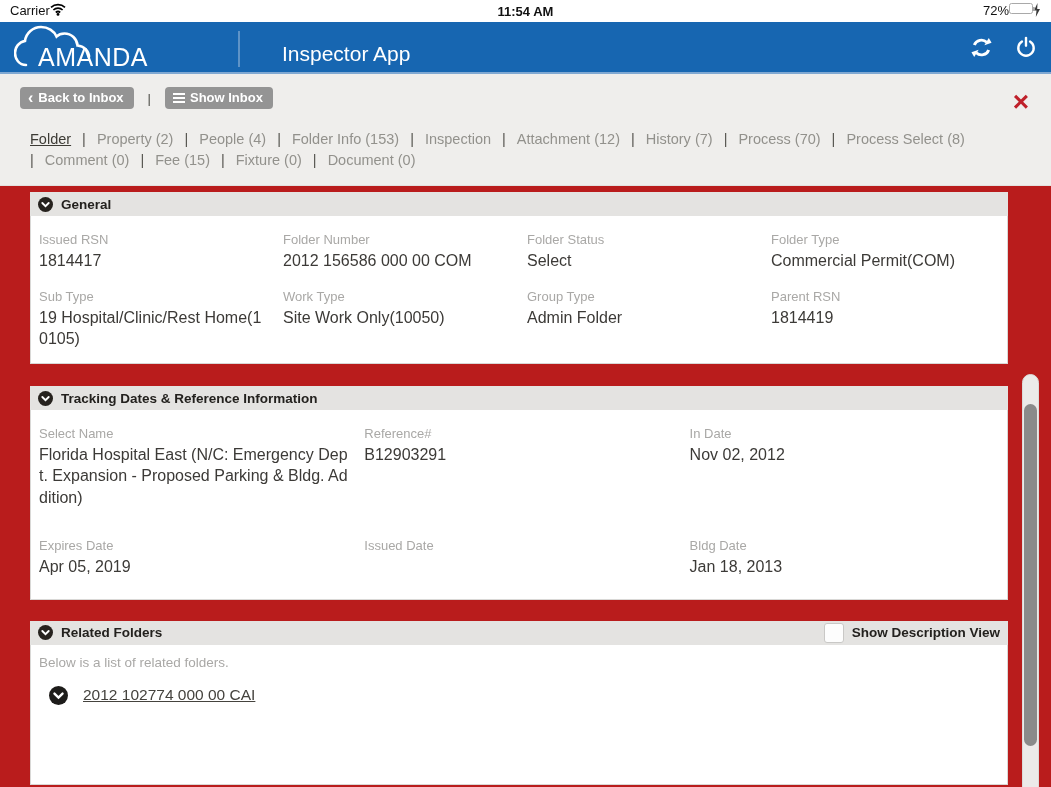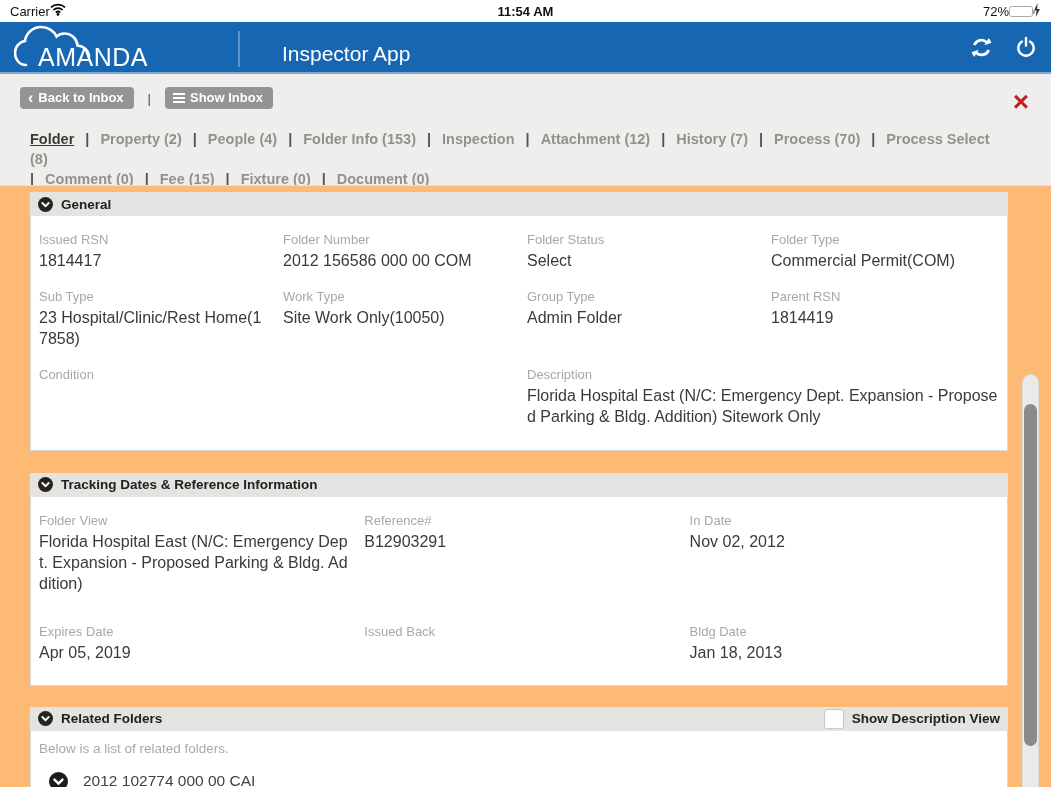--- a/index.html
+++ b/index.html
@@ -1,21 +1,21 @@
 <!DOCTYPE html>
 <html><head>
 <meta charset="utf-8">
 <style>
   * { margin:0; padding:0; box-sizing:border-box; }
   html,body { width:1051px; height:787px; overflow:hidden; }
   body { font-family:"Liberation Sans","DejaVu Sans",sans-serif; background:#efeeec; position:relative; }
 
   
   .statusbar { height:22px; background:#ffffff; display:flex; align-items:center; justify-content:space-between; padding:0 10px; font-size:13px; color:#111; }
-  .statusbar .left, .statusbar .right { display:flex; align-items:center; width:120px; }
+  .statusbar .left, .statusbar .right { display:flex; align-items:flex-start; width:120px; }
   .statusbar .right { justify-content:flex-end; }
   .statusbar .time { font-weight:600; }
   .battery-shell { width:24px; height:11px; border:1px solid #a9a9a9; border-radius:2.5px; padding:1px; position:relative; }
   .battery-fill { height:100%; width:70%; background:#57d25b; border-radius:1px; }
   .battery-nub { position:absolute; right:-3px; top:3px; width:2px; height:4px; background:#a9a9a9; border-radius:0 1px 1px 0; }
 
   
   .appheader { height:52px; background:#1766b1; border-bottom:2px solid #7fa8d2; display:flex; align-items:center; justify-content:space-between; padding:0 14px 0 8px; }
   .brand { display:flex; align-items:flex-end; height:52px;gap:32px; }
   .logo { position:relative; width:196px; height:50px; flex:0 0 auto; }
@@ -27,27 +27,27 @@
   .hicon { cursor:pointer; display:flex; }
 
   
   .toolbar { display:flex; align-items:center; padding:13px 20px 0 20px; }
   .pill-btn { background:#949494; color:#fff; font-size:13px; font-weight:600; border:none; border-radius:4px; padding:3px 10px 4px 8px; display:flex; align-items:center; gap:5px; cursor:pointer; }
   .tb-sep { color:#4a4a45; font-size:13px; margin:0 14px; }
   .close-x { position:absolute; right:22px; top:92px; color:#bf202a; font-size:28px; font-weight:900; line-height:20px; cursor:pointer; }
 
   
   .tabnav { margin:21px 0 0 30px; font-size:14.5px; line-height:19.5px; width:960px; }
-  .tabrow { margin-bottom:1px;font-weight:bold; }
+  .tabrow { margin-bottom:1px; }
   .tab { color:#92918c; text-decoration:none; cursor:pointer; }
   .tab.active { color:#3d3b35; text-decoration:underline; }
   .sep { color:#55544f; margin:0 11px; }
 
   
-  .content { position:absolute; top:185px; left:0; width:1051px; height:602px; background:#fdba74; border-top:1px solid #e2e1df; overflow:hidden; }
+  .content { position:absolute; top:185px; left:0; width:1051px; height:602px; background:#b91c1c; border-top:1px solid #e2e1df; overflow:hidden; }
   .card-wrap { width:978px; margin-left:30px; }
   .sec-head { background:#e4e3e1; height:24px; display:flex; align-items:center; padding:0 8px; gap:8px; margin-top:6px; cursor:pointer; }
   .sec-title { font-size:13.5px; font-weight:700; color:#23211e; }
   .sec-head .spacer { flex:1; }
   .card-body { background:#fff; border:1px solid #d9d8d6; border-top:none; padding:6px 0; }
   .frow { display:flex; }
   .fcell { padding:10px 8px 8px 8px; }
   .c4 { width:25%; } .c3 { width:33.33%; } .c2 { width:50%; }
   .flabel { font-size:13px; color:#a9a8a6; margin-bottom:3px; }
   .fvalue { font-size:16px; color:#3c3a37; line-height:1.32; word-break:break-all; min-height:21px; }
@@ -178,81 +178,70 @@
             <div class="fvalue">Select</div>
           </div>
         <div class="fcell c4">
             <div class="flabel">Folder Type</div>
             <div class="fvalue">Commercial Permit(COM)</div>
           </div>
       </div>
       <div class="frow">
         <div class="fcell c4">
             <div class="flabel">Sub Type</div>
-            <div class="fvalue">23 Hospital/Clinic/Rest Home(17858)</div>
+            <div class="fvalue">19 Hospital/Clinic/Rest Home(10105)</div>
           </div>
         <div class="fcell c4">
             <div class="flabel">Work Type</div>
             <div class="fvalue">Site Work Only(10050)</div>
           </div>
         <div class="fcell c4">
             <div class="flabel">Group Type</div>
             <div class="fvalue">Admin Folder</div>
           </div>
         <div class="fcell c4">
             <div class="flabel">Parent RSN</div>
             <div class="fvalue">1814419</div>
-          </div>
-      </div>
-      <div class="frow" style="padding-bottom:8px;">
-        <div class="fcell c4">
-            <div class="flabel">Condition</div>
-            <div class="fvalue"></div>
-          </div>
-        <div class="fcell c4"></div>
-        <div class="fcell c2">
-            <div class="flabel">Description</div>
-            <div class="fvalue">Florida Hospital East (N/C: Emergency Dept. Expansion - Proposed Parking &amp; Bldg. Addition) Sitework Only</div>
           </div>
       </div>
     </div>
 
     <div class="gap"></div>
 
     <div class="sec-head">
       <span class="cc-icon">
         <svg viewBox="0 0 16 16" width="15" height="15">
             <circle cx="8" cy="8" r="8" fill="#26221e"></circle>
             <path d="M4.6 6.4 L8 9.8 L11.4 6.4" stroke="#fff" stroke-width="2" fill="none" stroke-linecap="round"></path>
           </svg>
       </span>
       <span class="sec-title">Tracking Dates &amp; Reference Information</span>
     </div>
     <div class="card-body">
       <div class="frow">
         <div class="fcell c3">
-            <div class="flabel">Folder View</div>
+            <div class="flabel">Select Name</div>
             <div class="fvalue">Florida Hospital East (N/C: Emergency Dept. Expansion - Proposed Parking &amp; Bldg. Addition)</div>
           </div>
         <div class="fcell c3">
             <div class="flabel">Reference#</div>
             <div class="fvalue">B12903291</div>
           </div>
         <div class="fcell c3">
             <div class="flabel">In Date</div>
             <div class="fvalue">Nov 02, 2012</div>
           </div>
       </div>
       <div class="frow" style="margin-top:12px; padding-bottom:8px;">
         <div class="fcell c3">
             <div class="flabel">Expires Date</div>
             <div class="fvalue">Apr 05, 2019</div>
           </div>
         <div class="fcell c3">
-            <div class="flabel">Issued Back</div>
+            <div class="flabel">Issued Date</div>
             <div class="fvalue"></div>
           </div>
         <div class="fcell c3">
             <div class="flabel">Bldg Date</div>
             <div class="fvalue">Jan 18, 2013</div>
           </div>
       </div>
     </div>
 
     <div class="gap" style="height:15px;"></div>

